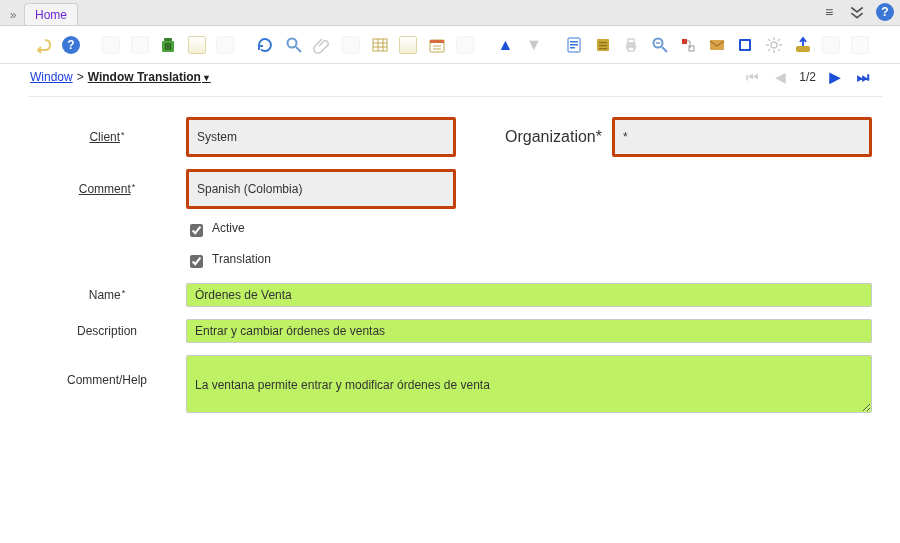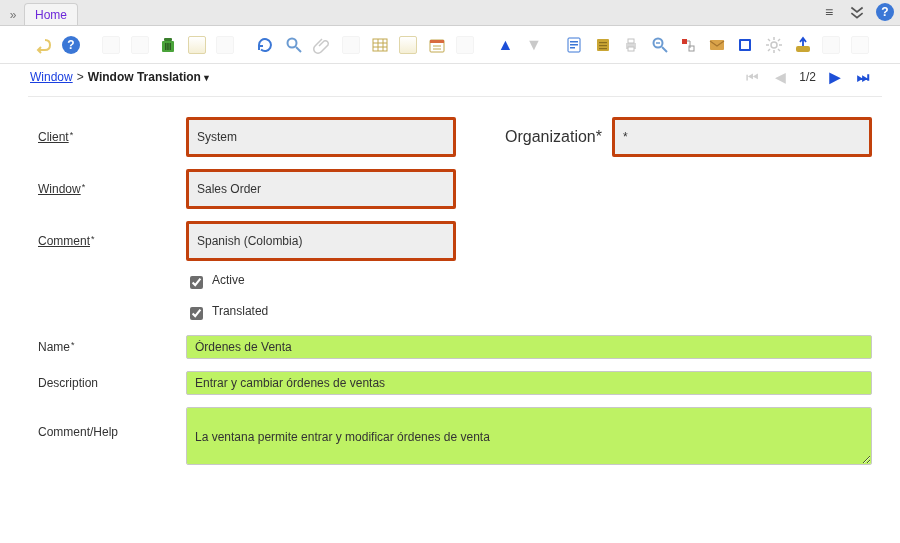--- a/index.html
+++ b/index.html
@@ -93,42 +93,42 @@
   .arrow-dim { color:#c9c9c9; font-size:16px; font-weight:bold; }
   
   .crumbline {
     display:flex;justify-content:space-between;align-items:center;
     padding: 4px 28px 10px 30px;
   }
   .crumb {
     font-size:12px;color:#333;display:flex;align-items:center;gap:4px;
   }
   .crumb a { color:#1a3fe0; text-decoration:underline; cursor:pointer;}
-  .crumb .current { color:#222; font-weight:600; }
+  .crumb .current { color:#222; font-weight:600; text-decoration:underline; }
   .crumb .drop { font-size:9px; margin-left:1px;}
   .pager { display:flex;align-items:center;gap:10px;color:#333;font-size:12px;}
   .pager .pbtn { width:18px;height:18px;display:flex;align-items:center;justify-content:center;cursor:pointer;font-size:14px;}
   .pager .dim { color:#cfcfcf; }
   .pager .live { color:#1d4fd7; font-weight:bold; cursor:pointer;}
   
   .form-area {
     border-top: 1px solid #e9e9e9;
     margin: 0 18px 0 28px;
     padding: 20px 10px 10px 10px;
   }
   .row {
     display:flex;
     align-items:center;
     margin-bottom: 12px;
     gap: 8px;
   }
   .row.tall { align-items:flex-start; }
   .lbl {
     width: 140px;
-    text-align: left;
+    text-align: center;
     padding-right: 2px;
     color:#333;
     font-size:12px;
   }
   .lbl .u { text-decoration: underline; }
   .lbl .req { font-size:9px; vertical-align: top; margin-left:1px;}
   .field-ro {
     height: 40px;
     background:#eeeeee;
     border:3px solid #c2410c;
@@ -364,43 +364,39 @@
 <div class="form-area">
 
   <div class="row">
     <div class="lbl"><span class="u">Client</span><span class="req">*</span></div>
     <div class="field-ro">System</div>
 
     <div class="second-col-lbl"><span class="u">Organization</span><span class="req">*</span></div>
     <div class="field-ro" style="flex:1">*</div>
   </div>
 
-  <div class="row">
-    <div class="lbl"><span class="u">Window</span><span class="req">*</span></div>
-    <div class="field-ro">Sales Order</div>
-  </div>
 
   <div class="row">
     <div class="lbl"><span class="u">Comment</span><span class="req">*</span></div>
     <div class="field-ro">Spanish (Colombia)</div>
   </div>
 
   <div class="row">
     <div class="lbl"></div>
     <label class="chk-row">
       <input type="checkbox" checked="" style="">
       <span>Active</span>
     </label>
   </div>
 
   <div class="row">
     <div class="lbl"></div>
     <label class="chk-row">
       <input type="checkbox" checked="" style="">
-      <span>Translated</span>
+      <span>Translation</span>
     </label>
   </div>
 
   <div class="row">
     <div class="lbl"><span>Name</span><span class="req">*</span></div>
     <div class="rest">
         <input class="field-input wide" value="Órdenes de Venta" style="">
       </div>
   </div>
 

